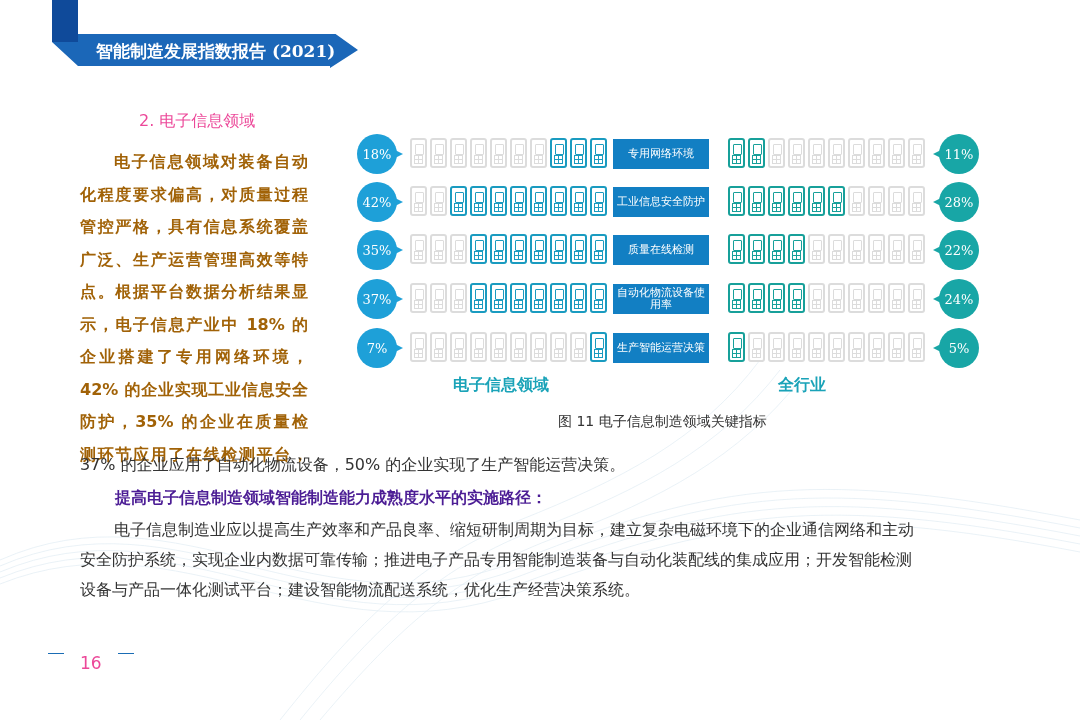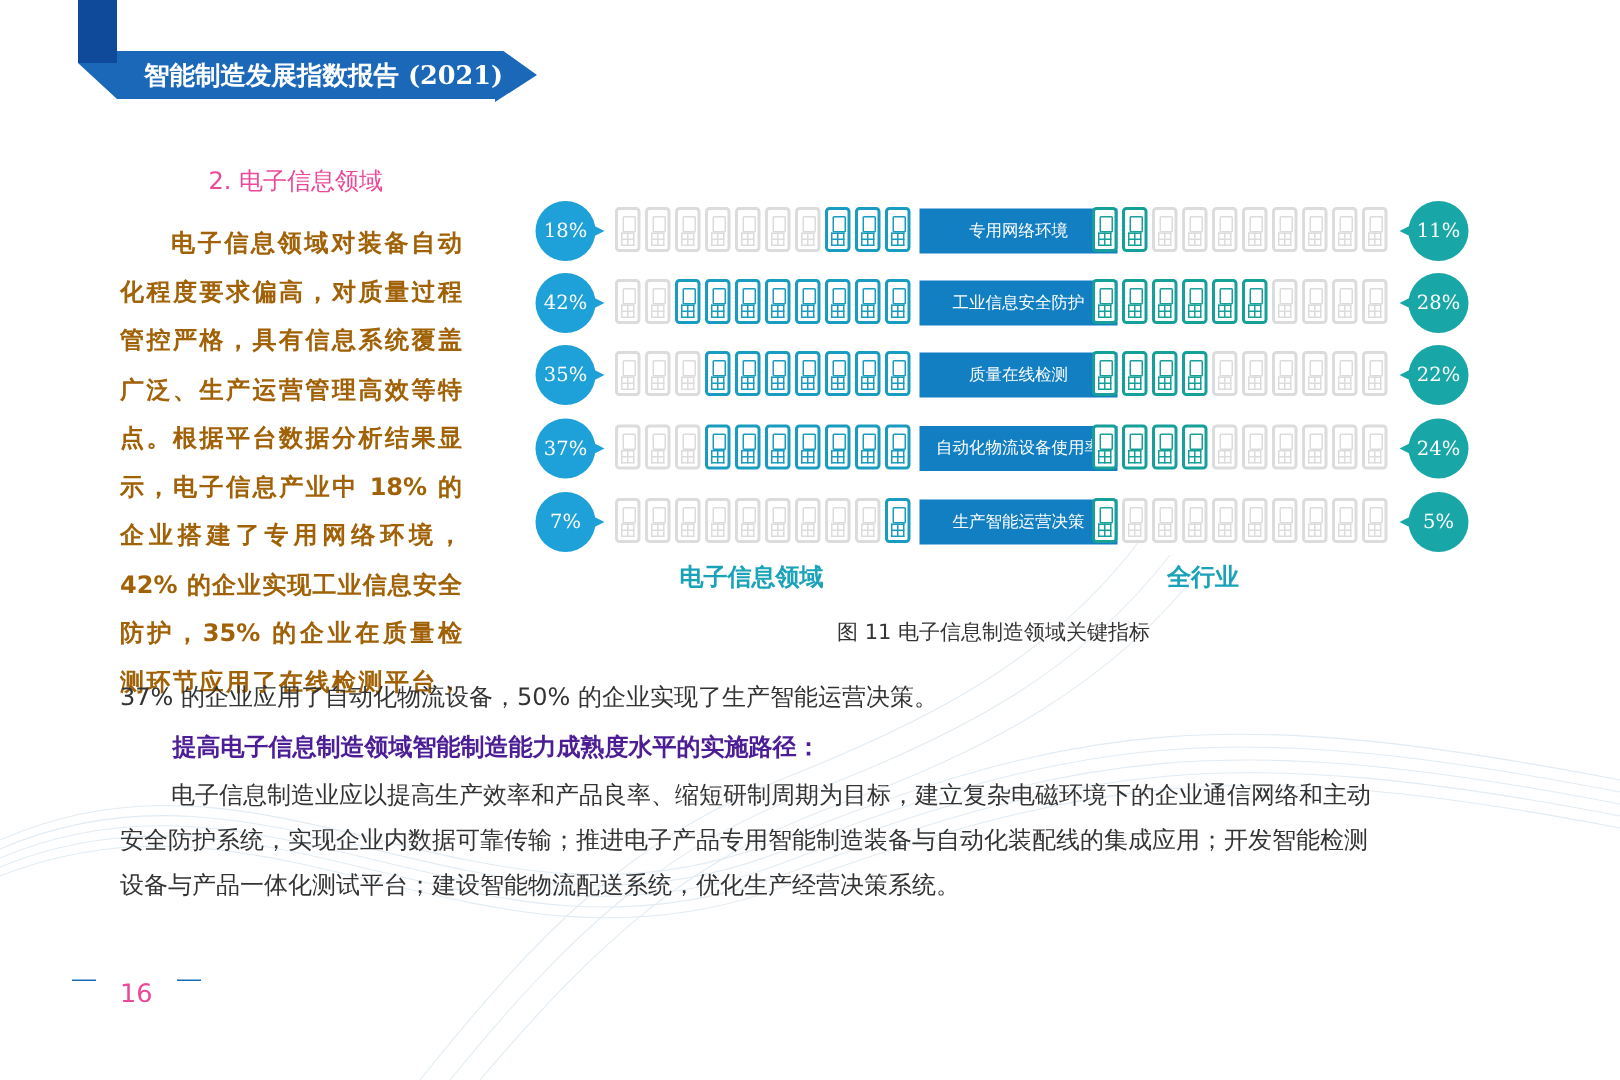--- a/index.html
+++ b/index.html
@@ -66,21 +66,21 @@
     .phones.right .phone.on::before { border-color: #17a09a; }
     .phones.right .phone.on::after {
       background:
         linear-gradient(#17a09a,#17a09a) 0 0/100% 1px no-repeat,
         linear-gradient(#17a09a,#17a09a) 0 4px/100% 1px no-repeat,
         linear-gradient(#17a09a,#17a09a) 0 8px/100% 1px no-repeat,
         linear-gradient(#17a09a,#17a09a) 0 0/1px 100% no-repeat,
         linear-gradient(#17a09a,#17a09a) 4px 0/1px 100% no-repeat,
         linear-gradient(#17a09a,#17a09a) 8px 0/1px 100% no-repeat; }
 
-    .label-box { position: absolute; left: 258px; top: 6px; width: 132px; height: 30px; background: #127fc3; color: #fff;
+    .label-box { position: absolute; left: 258px; top: 6px; width: 96px; height: 30px; background: #127fc3; color: #fff;
       font-family: "DejaVu Serif", "Liberation Serif", serif; font-size: 11px; line-height: 12px;
       display: flex; align-items: center; justify-content: center; text-align: center; padding: 0 4px; }
 
     .axis-label { position: absolute; top: 375px; font-size: 16px; color: #1aa3b8; z-index: 2; font-weight: bold; }
     .axis-label.left { left: 453px; }
     .axis-label.right { left: 778px; }
     .fig-caption { position: absolute; left: 558px; top: 413px; font-size: 14px; color: #333; z-index: 2; white-space: nowrap; }
 
     .page-num { position: absolute; left: 48px; top: 653px; font-size: 17px; color: #ec4899; z-index: 2; display: flex; align-items: flex-start; gap: 16px; }
     .page-num .dash { display: inline-block; width: 16px; height: 1px; background: #1a6db5; }

